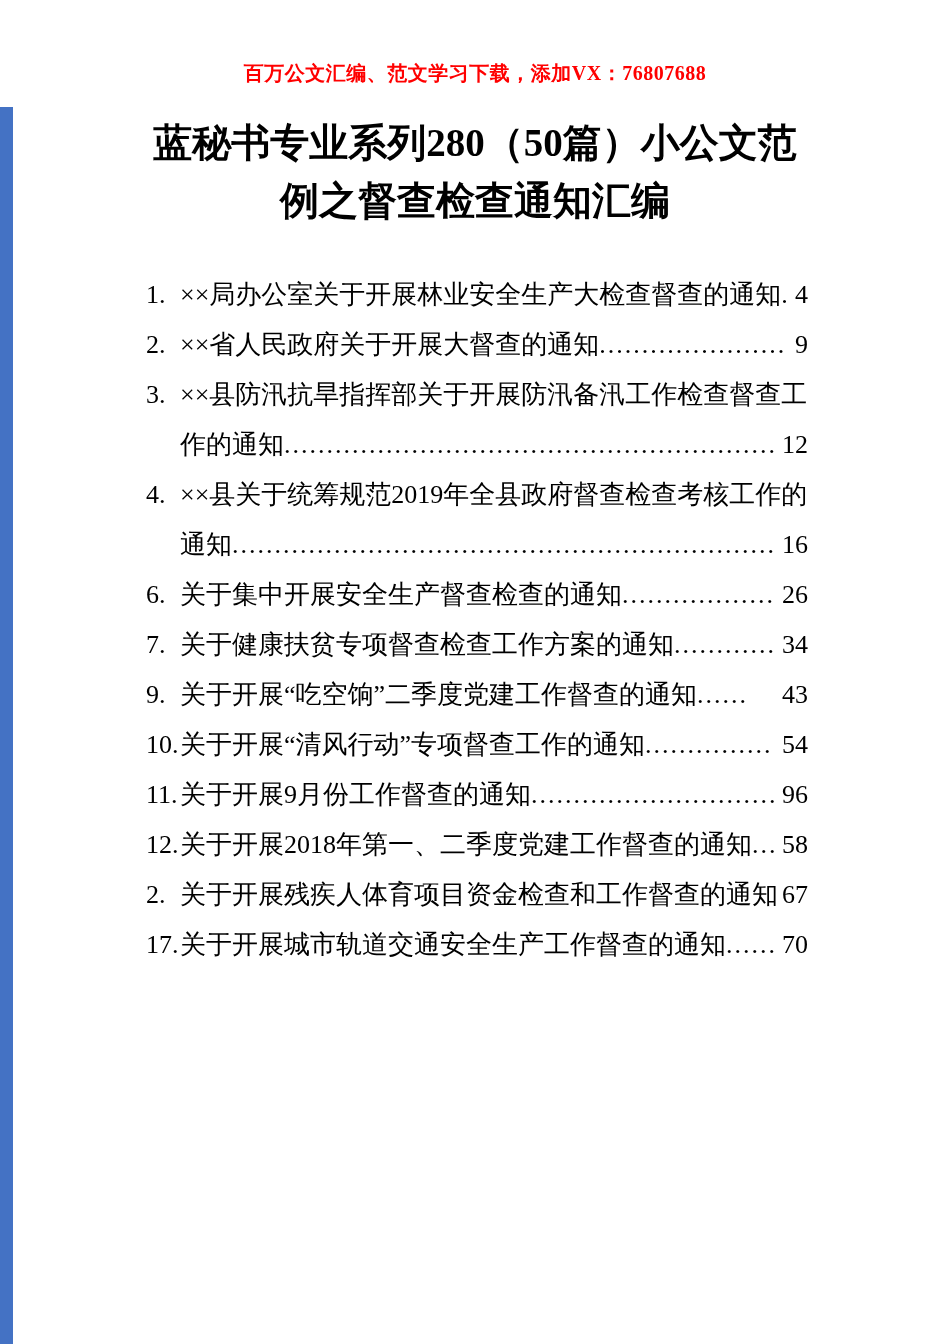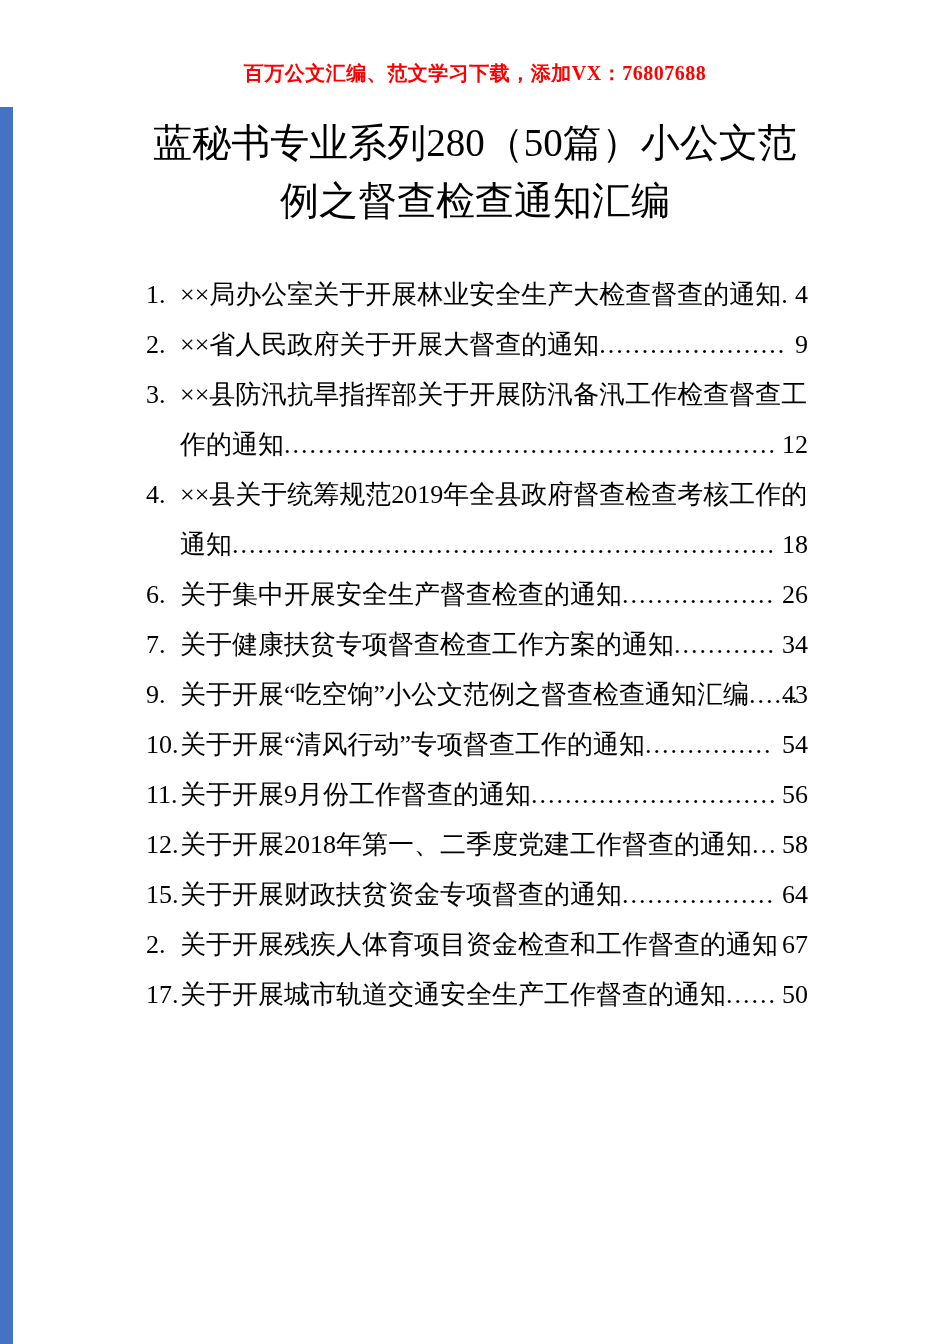--- a/index.html
+++ b/index.html
@@ -36,21 +36,21 @@
     letter-spacing: 0.5px;
   }
   .doc-title {
     position: absolute;
     top: 114px;
     left: 145px;
     width: 660px;
     text-align: center;
     font-size: 39px;
     line-height: 58px;
-    font-weight: normal;
+    font-weight: bold;
     color: #000000;
   }
   .toc {
     position: absolute;
     top: 270px;
     left: 146px;
     width: 662px;
     font-size: 26px;
     line-height: 50px;
     color: #000000;
@@ -93,57 +93,54 @@
 
     <div class="toc-entry">
       <span class="toc-num">2.</span><span class="toc-title">××省人民政府关于开展大督查的通知</span><span class="toc-leader">......................</span><span class="toc-page">9</span>
     </div>
 
     <div class="toc-entry">
       <span class="toc-num">3.</span><span class="toc-title">××县防汛抗旱指挥部关于开展防汛备汛工作检查督查工作的通知</span><span class="toc-leader">..........................................................</span><span class="toc-page">12</span>
     </div>
 
     <div class="toc-entry">
-      <span class="toc-num">4.</span><span class="toc-title">××县关于统筹规范2019年全县政府督查检查考核工作的通知</span><span class="toc-leader">................................................................</span><span class="toc-page">18</span>
+      <span class="toc-num">4.</span><span class="toc-title">××县关于统筹规范2019年全县政府督查检查考核工作的通知</span><span class="toc-leader">................................................................</span><span class="toc-page">16</span>
     </div>
 
 
     <div class="toc-entry">
       <span class="toc-num">6.</span><span class="toc-title">关于集中开展安全生产督查检查的通知</span><span class="toc-leader">..................</span><span class="toc-page">26</span>
     </div>
 
     <div class="toc-entry">
       <span class="toc-num">7.</span><span class="toc-title">关于健康扶贫专项督查检查工作方案的通知</span><span class="toc-leader">............</span><span class="toc-page">34</span>
     </div>
 
 
     <div class="toc-entry">
-      <span class="toc-num">9.</span><span class="toc-title">关于开展“吃空饷”小公文范例之督查检查通知汇编</span><span class="toc-leader">......</span><span class="toc-page">43</span>
+      <span class="toc-num">9.</span><span class="toc-title">关于开展“吃空饷”二季度党建工作督查的通知</span><span class="toc-leader">......</span><span class="toc-page">43</span>
     </div>
 
     <div class="toc-entry">
       <span class="toc-num">10.</span><span class="toc-title">关于开展“清风行动”专项督查工作的通知</span><span class="toc-leader">...............</span><span class="toc-page">54</span>
     </div>
 
     <div class="toc-entry">
-      <span class="toc-num">11.</span><span class="toc-title">关于开展9月份工作督查的通知</span><span class="toc-leader">.............................</span><span class="toc-page">56</span>
+      <span class="toc-num">11.</span><span class="toc-title">关于开展9月份工作督查的通知</span><span class="toc-leader">.............................</span><span class="toc-page">96</span>
     </div>
 
     <div class="toc-entry">
       <span class="toc-num">12.</span><span class="toc-title">关于开展2018年第一、二季度党建工作督查的通知</span><span class="toc-leader">...</span><span class="toc-page">58</span>
     </div>
 
 
 
-    <div class="toc-entry">
-      <span class="toc-num">15.</span><span class="toc-title">关于开展财政扶贫资金专项督查的通知</span><span class="toc-leader">..................</span><span class="toc-page">64</span>
-    </div>
 
     <div class="toc-entry">
       <span class="toc-num">2.</span><span class="toc-title">关于开展残疾人体育项目资金检查和工作督查的通知</span><span class="toc-leader"></span><span class="toc-page">67</span>
     </div>
 
     <div class="toc-entry">
-      <span class="toc-num">17.</span><span class="toc-title">关于开展城市轨道交通安全生产工作督查的通知</span><span class="toc-leader">......</span><span class="toc-page">50</span>
+      <span class="toc-num">17.</span><span class="toc-title">关于开展城市轨道交通安全生产工作督查的通知</span><span class="toc-leader">......</span><span class="toc-page">70</span>
     </div>
 
   </div>
 </div>
 
 </body></html>

